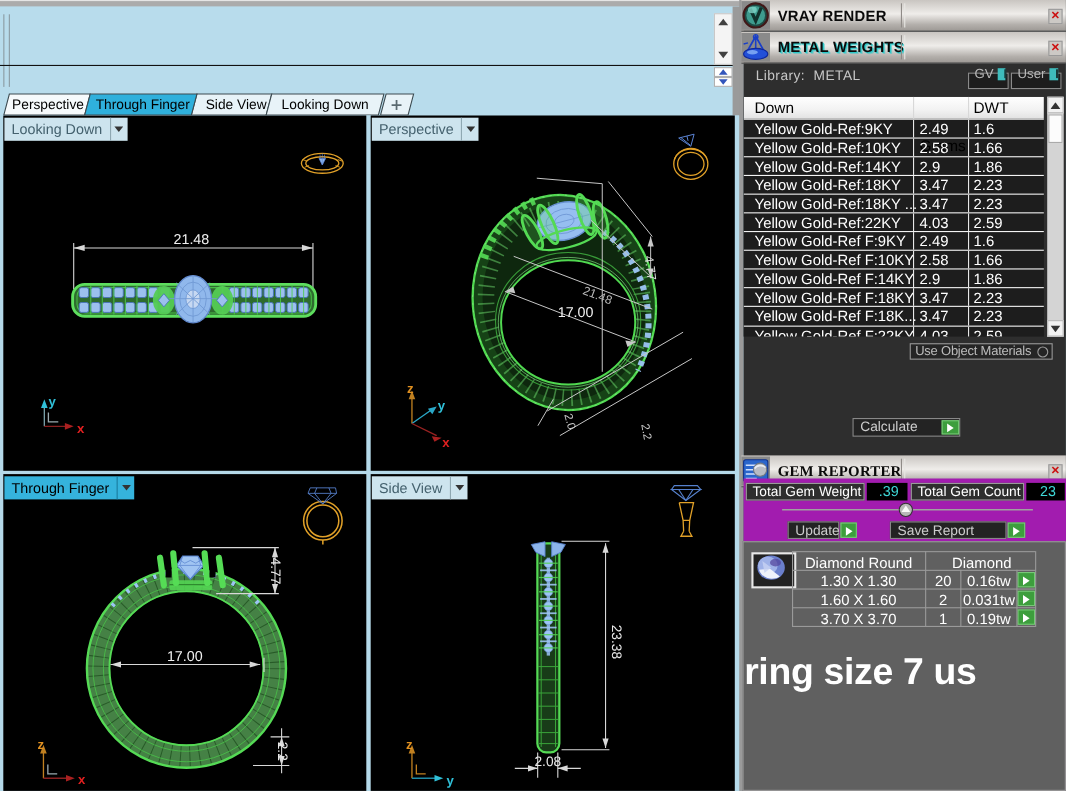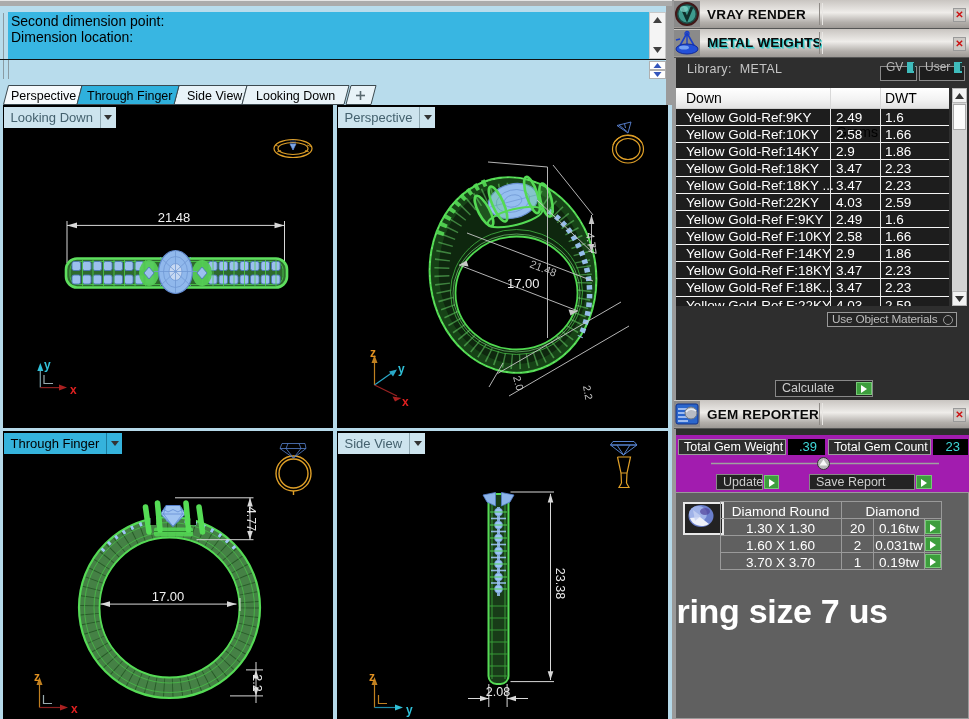--- a/index.html
+++ b/index.html
@@ -63,21 +63,20 @@
 #ringsize{position:absolute;left:1px;top:99px;color:#fff;font-weight:bold;font-size:34px;letter-spacing:-0.3px;}
 .gline{position:absolute;background:#9a9a9a;}
 .gcell{position:absolute;color:#fff;font-size:13.5px;text-align:center;}
 </style>
 </head>
 <body>
 <div id="app">
   <div class="abs" id="topstrip"></div>
   <div class="abs" id="cmdbg"></div>
   <div class="abs" id="grip"></div>
-  <div class="abs" id="histbox">Second dimension point:<br>Dimension location:</div>
   <div class="abs" id="blackline"></div>
   <div class="abs" id="histsb">
       <svg width="15" height="44" style="position:absolute;left:0;top:0;">
         <polygon points="7.5,4 3,10 12,10" fill="#404040"></polygon>
         <polygon points="7.5,40 3,34 12,34" fill="#404040"></polygon>
       </svg>
     </div>
   <div class="abs" id="cmdsbu">
       <svg width="15" height="7" style="position:absolute;left:0;top:0;">
         <polygon points="7.5,1 3.5,6 11.5,6" fill="#3355bb"></polygon>
@@ -591,21 +590,21 @@
       <div style="position:absolute;left:1px;top:16px;width:13px;height:26px;background:#fcfcfc;border:1px solid #aaa;box-sizing:border-box;"></div>
       <div class="sbbtn" style="bottom:0;">
           <svg width="9" height="6">
             <polygon points="4.5,6 0,0 9,0" fill="#333"></polygon>
           </svg>
         </div>
     </div>
     <div id="uobtn">Use Object Materials<span class="circ"></span></div>
     <div class="gbtnbox" style="left:99px;top:380px;width:98px;height:16.5px;">Calculate</div>
     <div class="garrow" style="left:180px;top:381.5px;width:15.5px;height:13.5px;"></div>
-    <div class="hdr" style="top:400px;">
+    <div class="hdr" style="top:414px;font-family:Liberation Serif, serif;">
       <div class="ico"><svg width="26" height="26">
         <rect x="2" y="3" width="22" height="20" rx="2" fill="#2a66cc" stroke="#12328a" stroke-width="1"></rect>
         <g stroke="#cfe0ff" stroke-width="1.4">
               <line x1="4" y1="8" x2="14" y2="8"></line>
               <line x1="4" y1="12" x2="14" y2="12"></line>
               <line x1="4" y1="16" x2="14" y2="16"></line>
               <line x1="4" y1="20" x2="14" y2="20"></line>
             </g>
         <circle cx="17" cy="12" r="6" fill="#b8bcc4" stroke="#707880" stroke-width="1"></circle>
         <path d="M12,11 A6 5 0 0 1 22,10" fill="none" stroke="#e8ecf2" stroke-width="1.6"></path>

